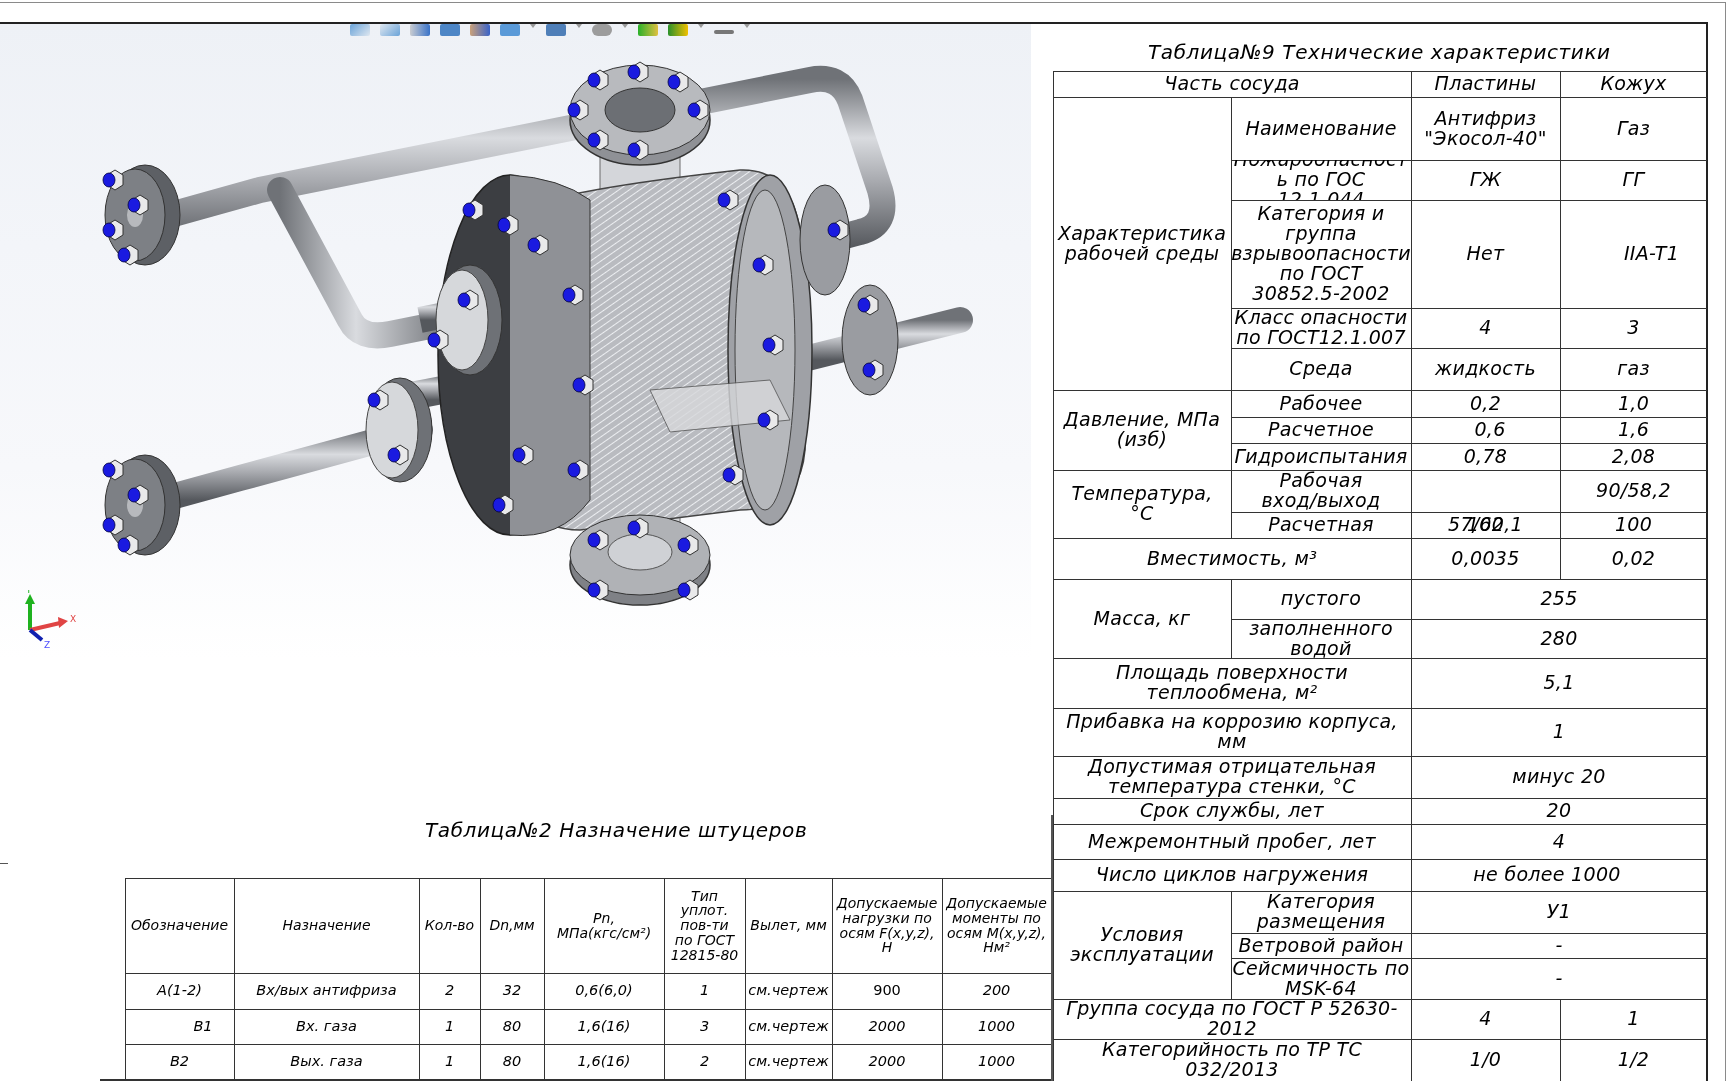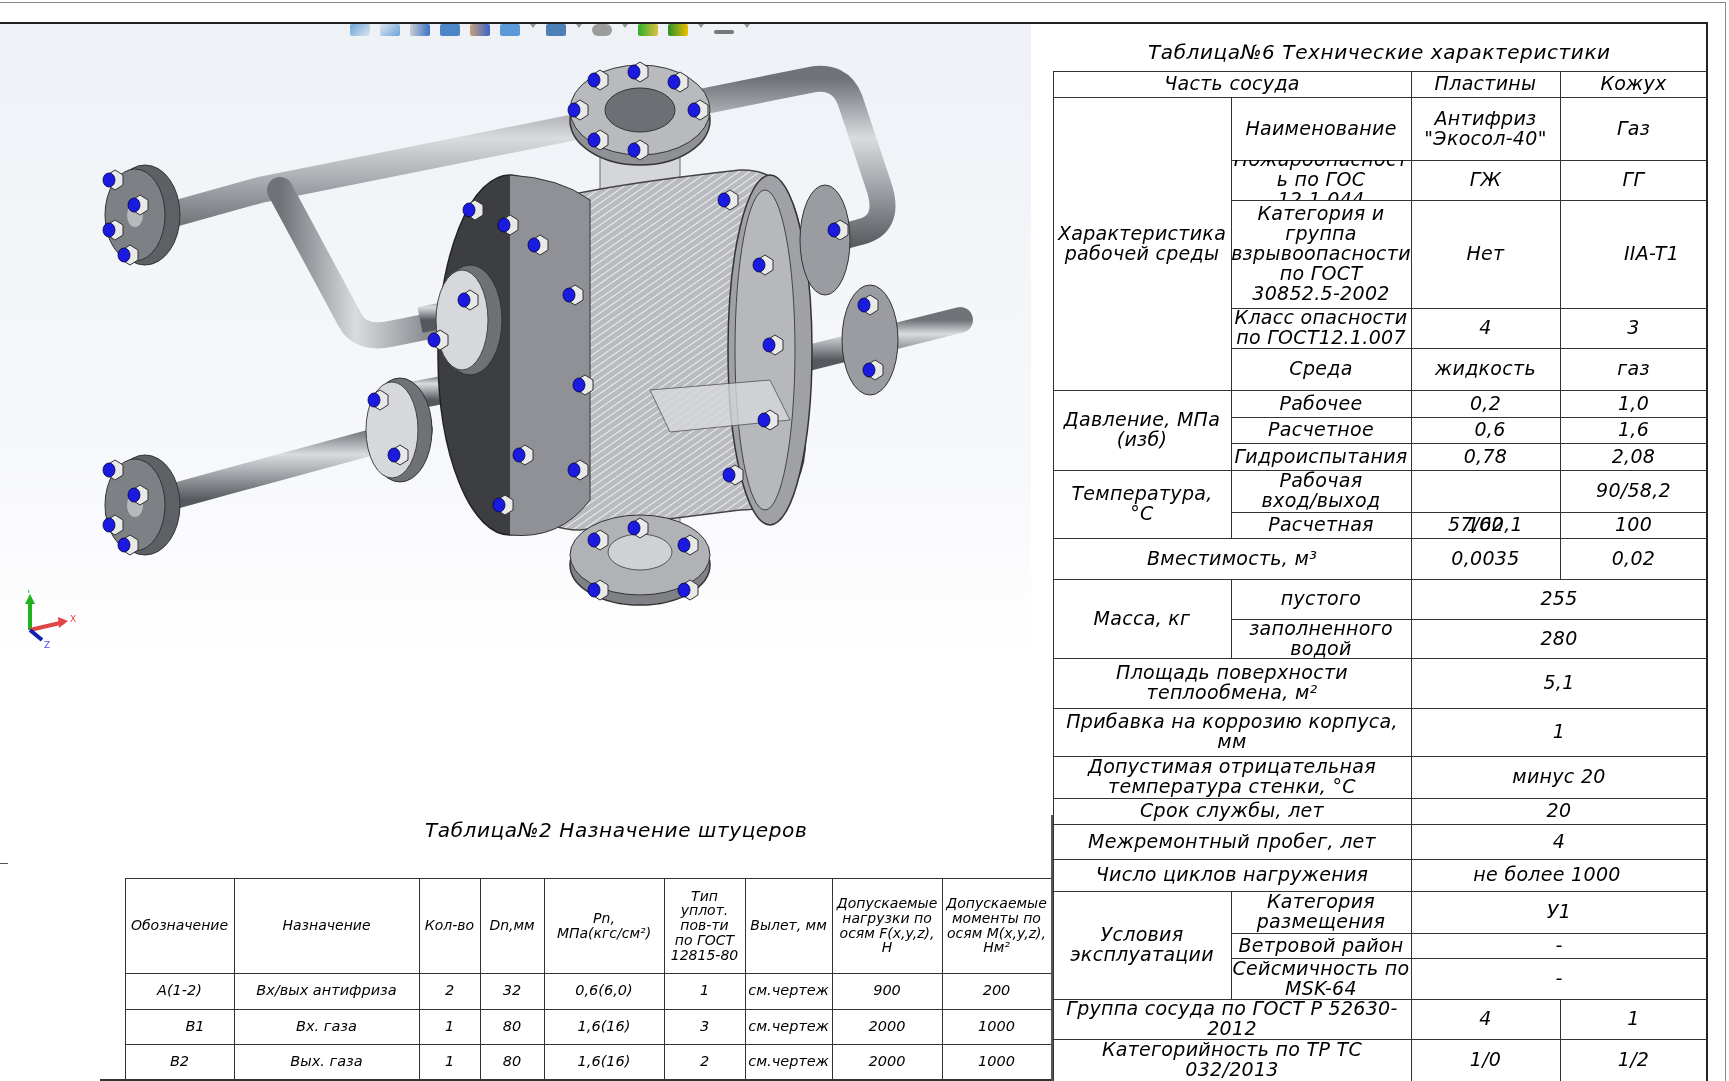--- a/index.html
+++ b/index.html
@@ -180,21 +180,21 @@
     <div class="tb-icon" style="background:#777;height:4px;margin-top:6px;"></div>
     <div class="tb-caret" style="margin-left:0;"></div>
   </div>
 </div>
 
 <div class="abs frame-top"></div>
 <div class="abs frame-right"></div>
 <div class="stray" style="left:0;top:863px;width:8px;height:1px;"></div>
 <div class="stray" style="left:1051px;top:815px;width:2px;height:266px;"></div>
 
-<div class="title" style="left:1148px;top:40px;">Таблица№6 Технические характеристики</div>
+<div class="title" style="left:1148px;top:40px;">Таблица№9 Технические характеристики</div>
 
 <div class="tbl t1" style="left:0;top:0;">
 
   <div class="hl" style="left:1053px;top:71px;width:654px;"></div>
   <div class="vl" style="left:1053px;top:71px;height:1010px;"></div>
   <div class="vl" style="left:1231px;top:97px;height:293px;"></div>
   <div class="vl" style="left:1231px;top:390px;height:148px;"></div>
   <div class="vl" style="left:1231px;top:579px;height:79px;"></div>
   <div class="vl" style="left:1231px;top:891px;height:108px;"></div>
   <div class="vl" style="left:1411px;top:71px;height:1010px;"></div>
@@ -373,23 +373,23 @@
 моменты по
 осям M(x,y,z),
 Нм²</div>
     <div class="cell t2" style="font-style: italic; left: 125px; top: 973px; width: 109px; height: 36px;">А(1-2)</div>
     <div class="cell t2" style="font-style: italic; left: 234px; top: 973px; width: 185px; height: 36px;">Вх/вых антифриза</div>
     <div class="cell t2" style="font-style: italic; left: 419px; top: 973px; width: 61px; height: 36px;">2</div>
     <div class="cell t2" style="font-style: italic; left: 480px; top: 973px; width: 64px; height: 36px;">32</div>
     <div class="cell t2" style="font-style: italic; left: 544px; top: 973px; width: 120px; height: 36px;">0,6(6,0)</div>
     <div class="cell t2" style="font-style: italic; left: 664px; top: 973px; width: 81px; height: 36px;">1</div>
     <div class="cell t2" style="font-style: italic; left: 745px; top: 973px; width: 87px; height: 36px;">см.чертеж</div>
-    <div class="cell t2" style="font-style: italic; left: 832px; top: 973px; width: 110px; height: 36px;">900</div>
+    <div class="cell t2" style="left: 832px; top: 973px; width: 110px; height: 36px;">900</div>
     <div class="cell t2" style="font-style: italic; left: 942px; top: 973px; width: 109px; height: 36px;">200</div>
-    <div class="cell t2" style="font-style: italic; left: 118px; top: 1009px; width: 109px; height: 35px; padding-left: 45px;">В1</div>
+    <div class="cell t2" style="font-style: italic; left: 126px; top: 1009px; width: 109px; height: 35px; padding-left: 45px;">В1</div>
     <div class="cell t2" style="font-style: italic; left: 234px; top: 1009px; width: 185px; height: 35px;">Вх. газа</div>
     <div class="cell t2" style="font-style: italic; left: 419px; top: 1009px; width: 61px; height: 35px;">1</div>
     <div class="cell t2" style="font-style: italic; left: 480px; top: 1009px; width: 64px; height: 35px;">80</div>
     <div class="cell t2" style="font-style: italic; left: 544px; top: 1009px; width: 120px; height: 35px;">1,6(16)</div>
     <div class="cell t2" style="font-style: italic; left: 664px; top: 1009px; width: 81px; height: 35px;">3</div>
     <div class="cell t2" style="font-style: italic; left: 745px; top: 1009px; width: 87px; height: 35px;">см.чертеж</div>
     <div class="cell t2" style="font-style: italic; left: 832px; top: 1009px; width: 110px; height: 35px;">2000</div>
     <div class="cell t2" style="font-style: italic; left: 942px; top: 1009px; width: 109px; height: 35px;">1000</div>
     <div class="cell t2" style="font-style: italic; left: 125px; top: 1044px; width: 109px; height: 36px;">В2</div>
     <div class="cell t2" style="font-style: italic; left: 234px; top: 1044px; width: 185px; height: 36px;">Вых. газа</div>

